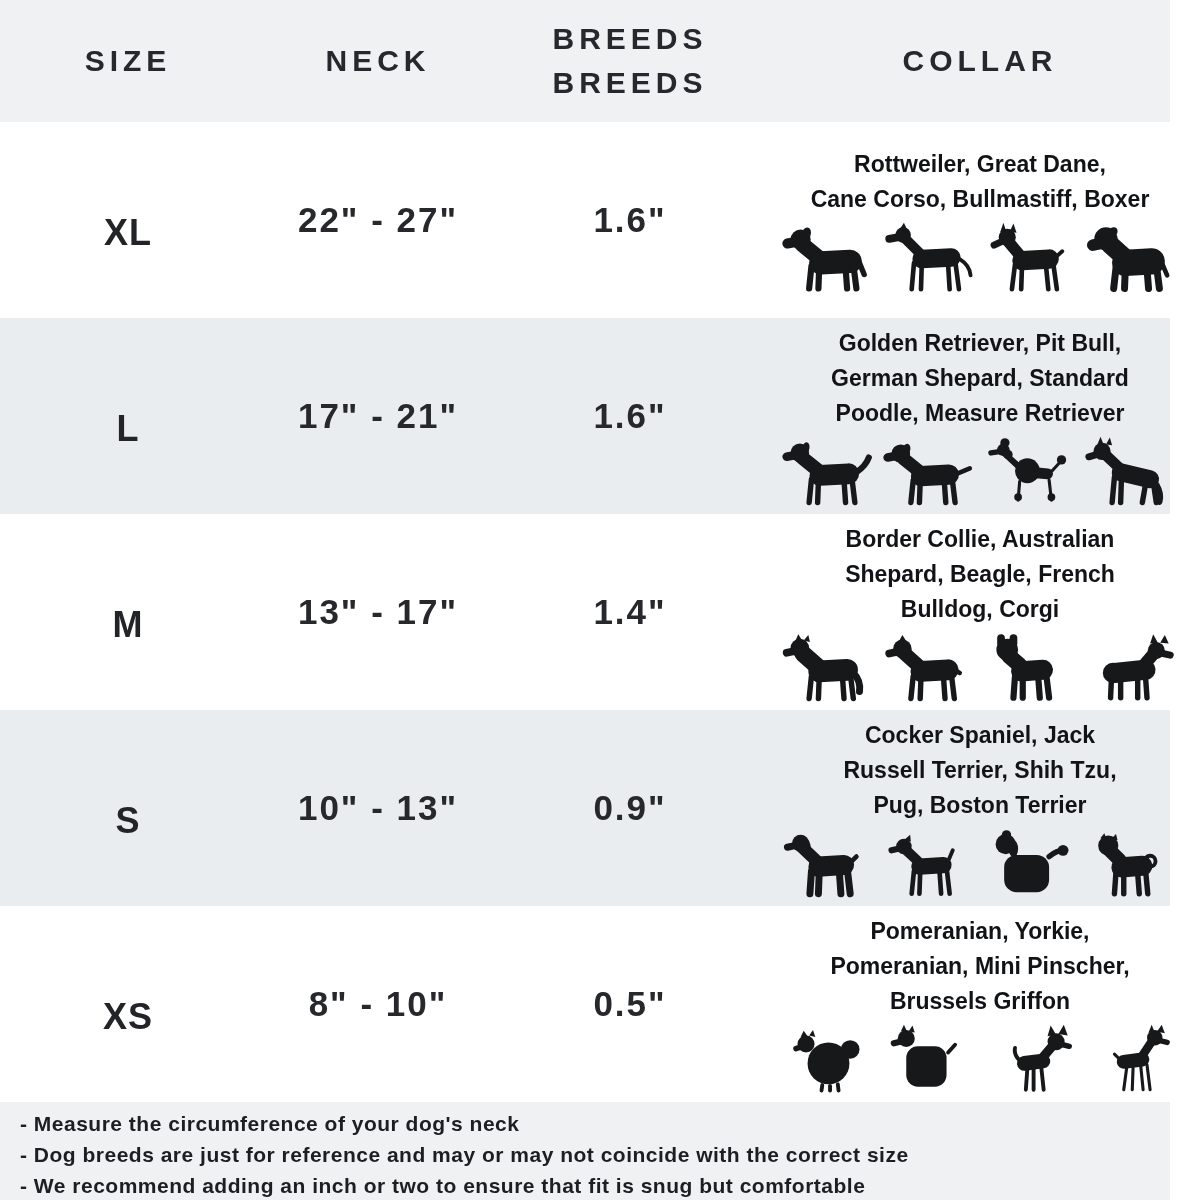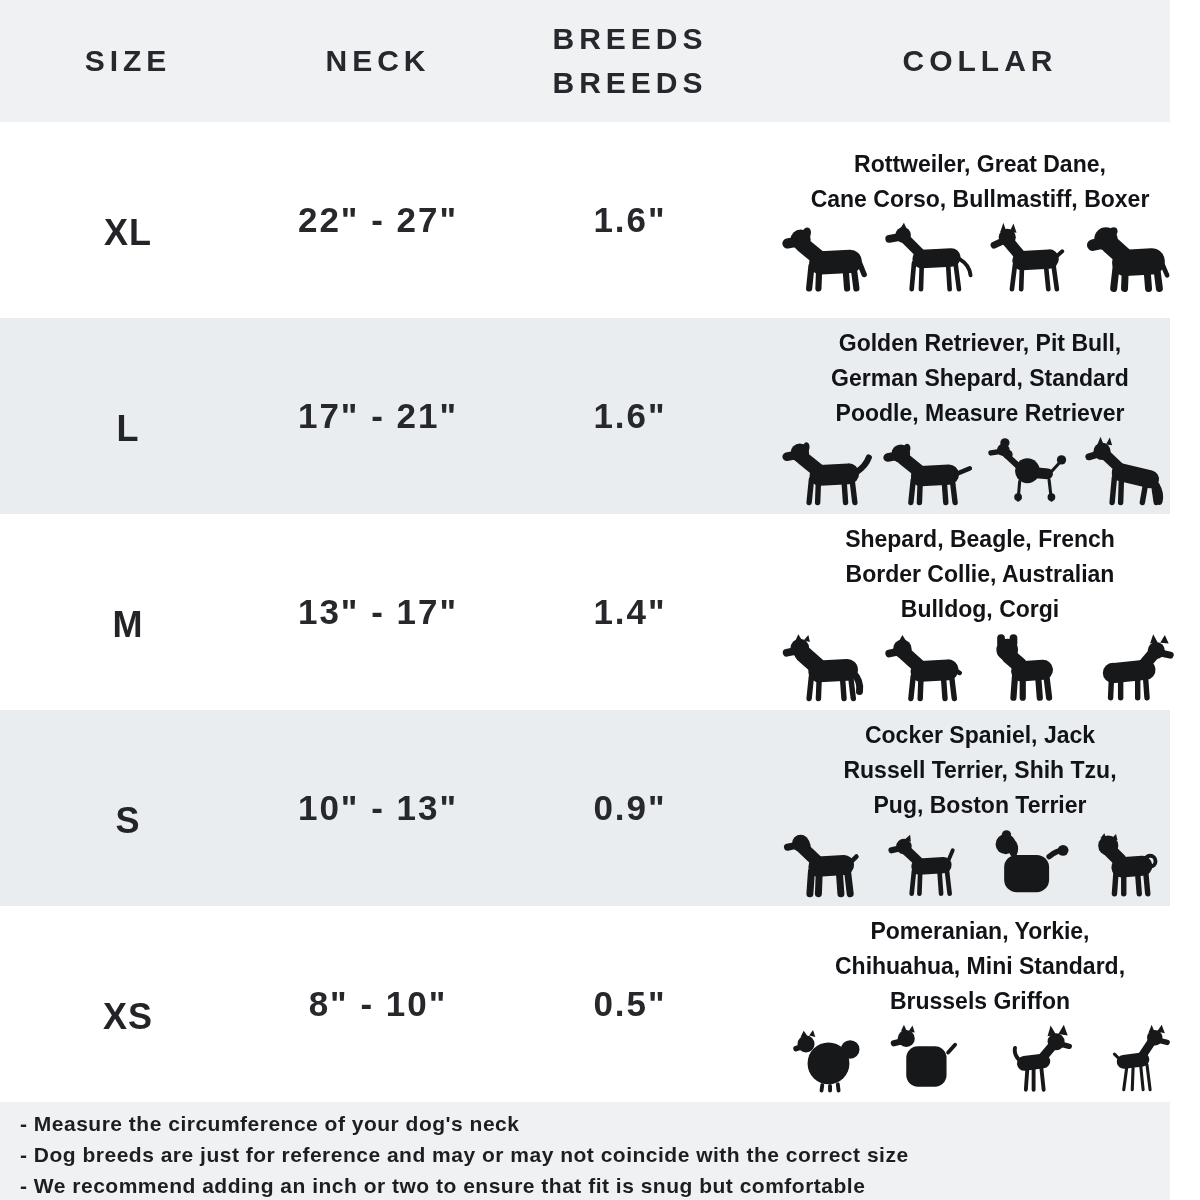--- a/index.html
+++ b/index.html
@@ -210,22 +210,22 @@
       </div>
     </div>
   </div>
 
   <div class="row">
     <div class="cell size-cell">M</div>
     <div class="cell neck-cell">13" - 17"</div>
     <div class="cell width-cell">1.4"</div>
     <div class="cell breeds-cell">
       <div class="breed-lines">
+        <div class="breed-line">Border Collie, Australian</div>
         <div class="breed-line">Shepard, Beagle, French</div>
-        <div class="breed-line">Border Collie, Australian</div>
         <div class="breed-line">Bulldog, Corgi</div>
       </div>
       <div class="dogs">
         <svg class="dog" viewBox="0 0 120 90">
           <circle class="f" cx="23" cy="20" r="12"></circle>
             <path class="s" stroke-width="10" d="M20 23 L6 26"></path>
           <polygon class="f" points="17,11 21,2 26,10"></polygon>
             <polygon class="f" points="28,10 34,3 36,12"></polygon>
           <path class="s" stroke-width="22" d="M27 27 L46 44"></path>
             <path class="s" stroke-width="28" d="M48 50 L84 48"></path>
@@ -334,21 +334,21 @@
     </div>
   </div>
 
   <div class="row">
     <div class="cell size-cell">XS</div>
     <div class="cell neck-cell">8" - 10"</div>
     <div class="cell width-cell">0.5"</div>
     <div class="cell breeds-cell">
       <div class="breed-lines">
         <div class="breed-line">Pomeranian, Yorkie,</div>
-        <div class="breed-line">Chihuahua, Mini Standard,</div>
+        <div class="breed-line">Pomeranian, Mini Pinscher,</div>
         <div class="breed-line">Brussels Griffon</div>
       </div>
       <div class="dogs">
         <svg class="dog" viewBox="0 0 120 90">
           <circle class="f" cx="60" cy="50" r="27"></circle>
             <circle class="f" cx="31" cy="25" r="11"></circle>
           <polygon class="f" points="24,16 28,8 33,15"></polygon>
             <polygon class="f" points="35,14 40,7 43,16"></polygon>
           <path class="s" stroke-width="7" d="M27 28 L18 31"></path>
             <circle class="f" cx="88" cy="32" r="12"></circle>

